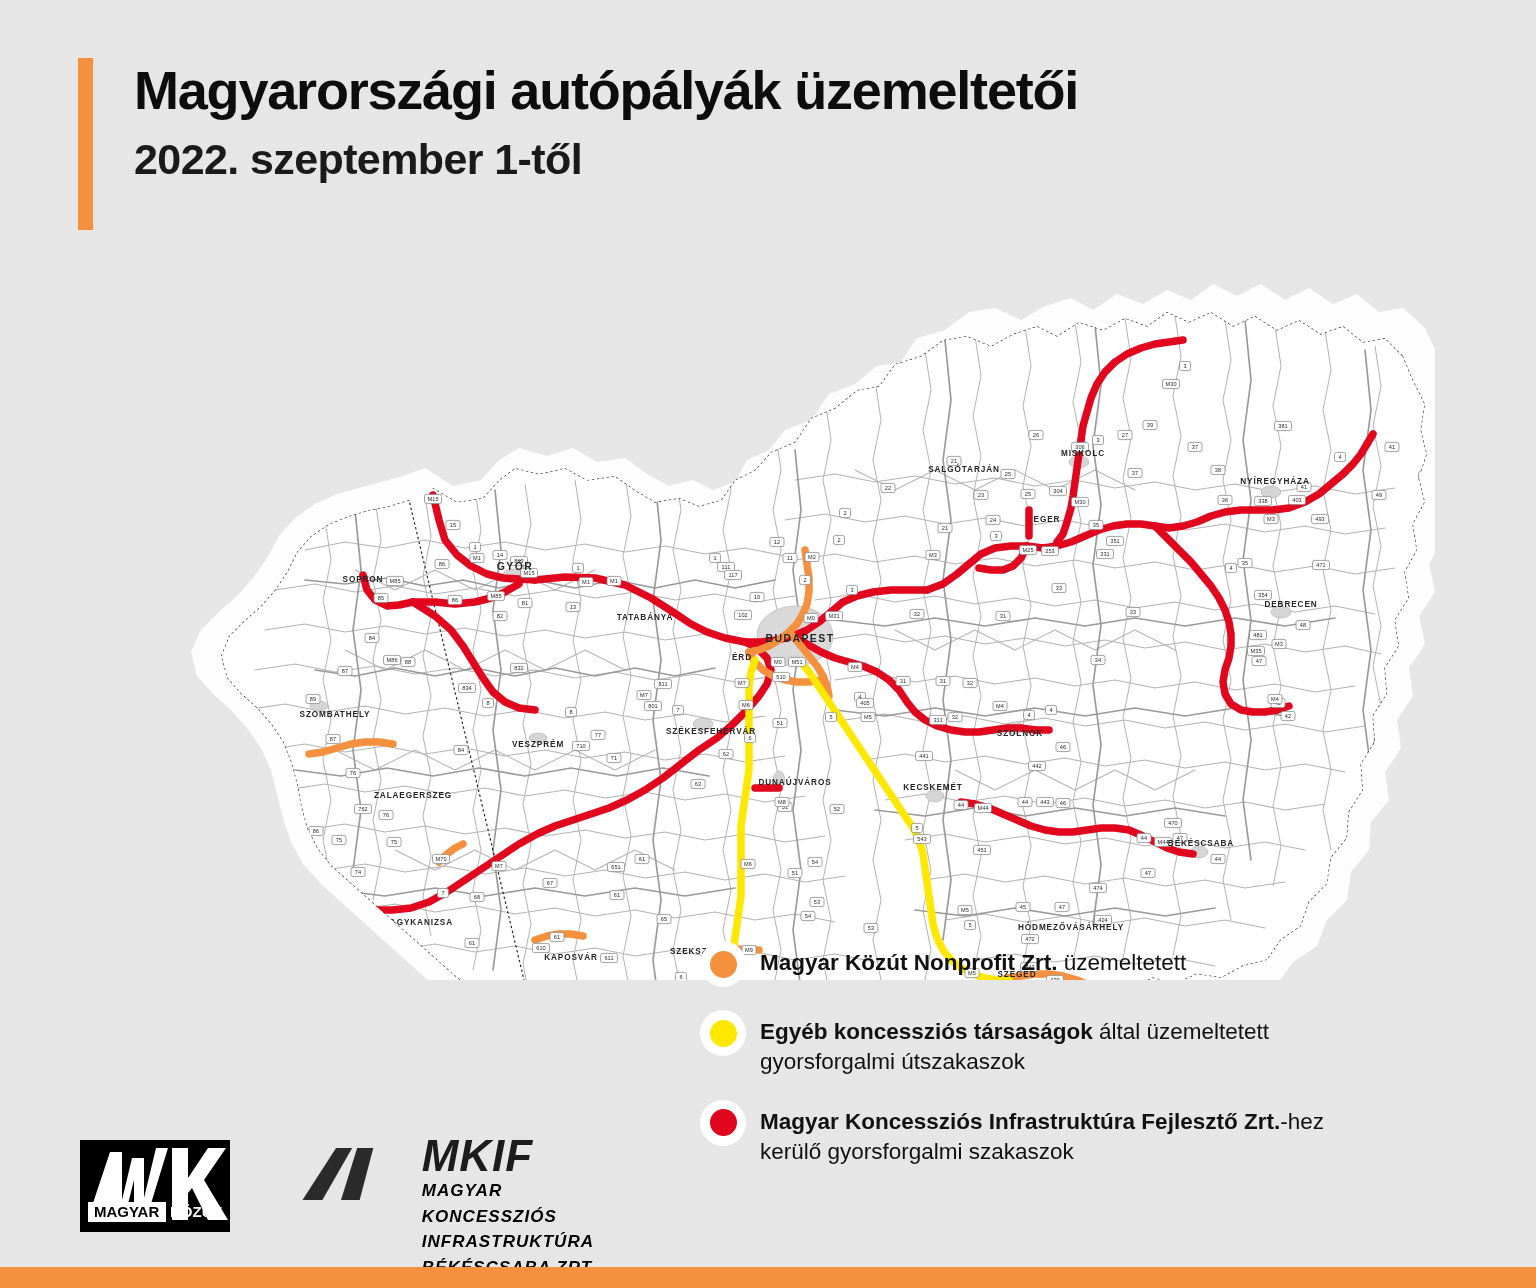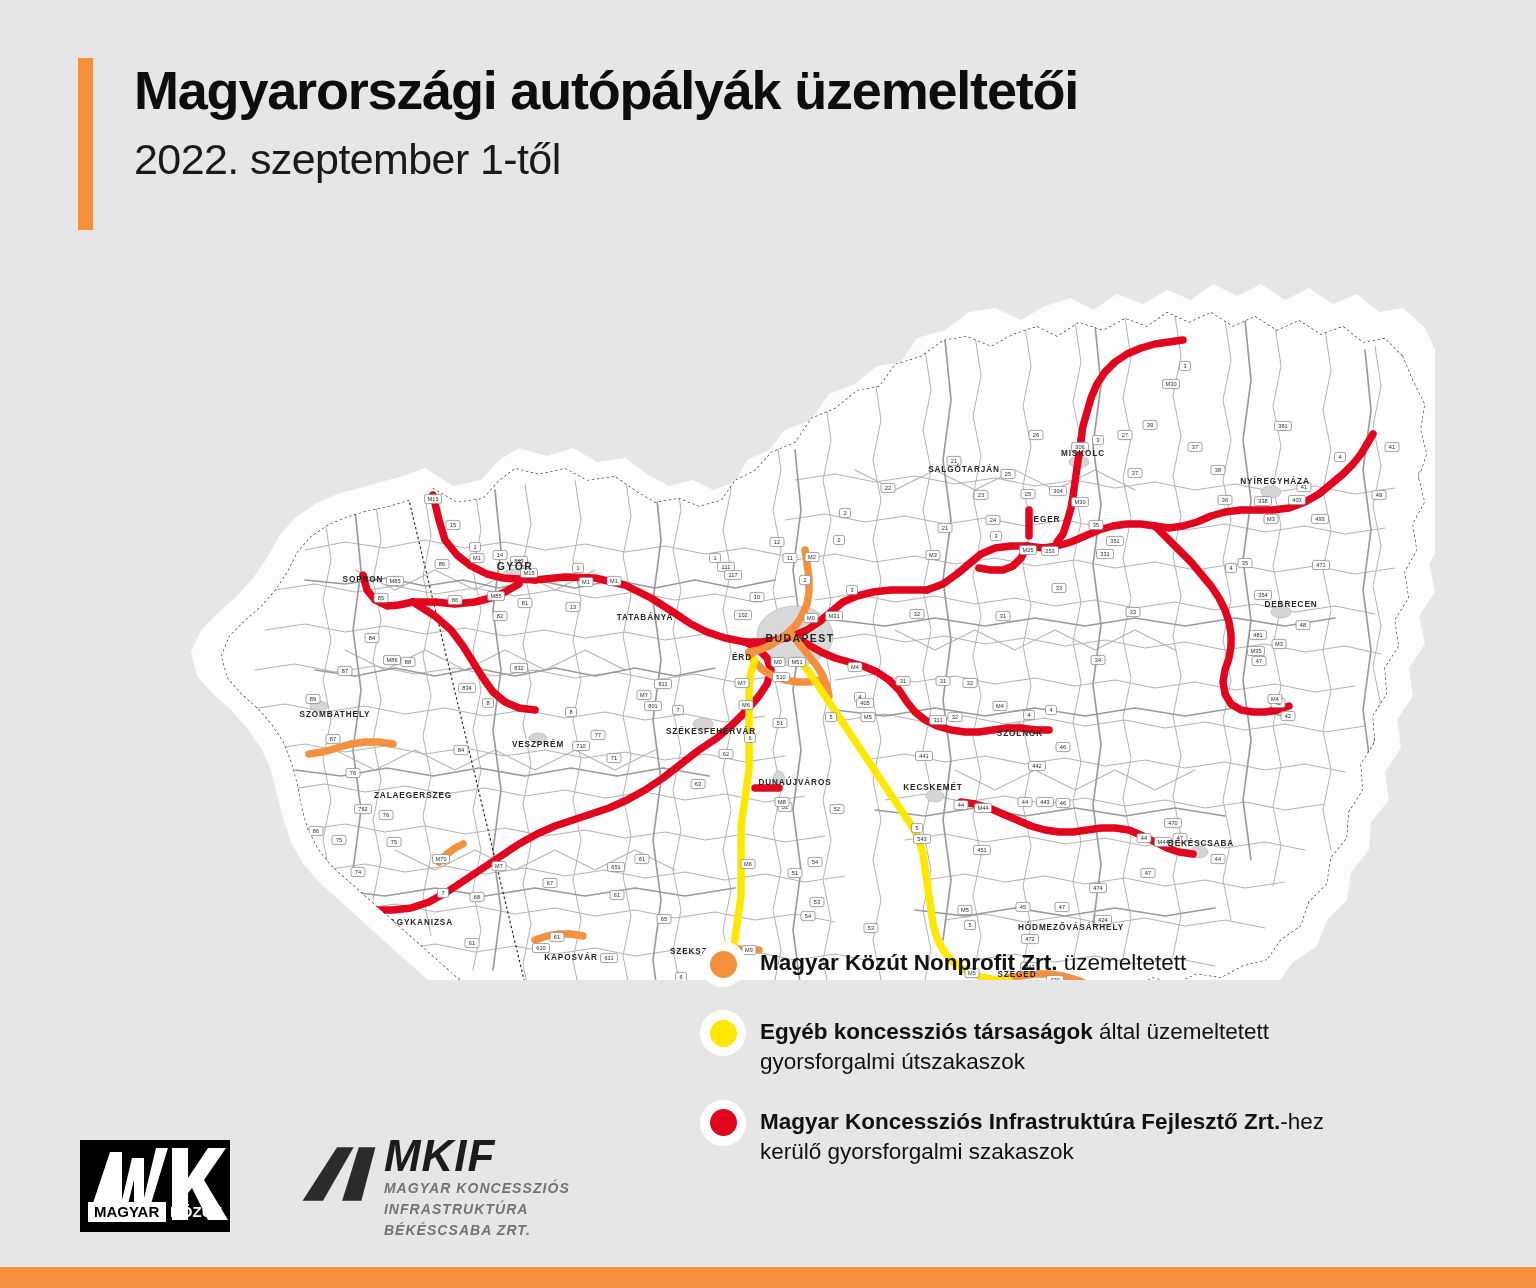--- a/index.html
+++ b/index.html
@@ -10,21 +10,21 @@
     overflow:hidden;position:relative;
   }
   .stage{position:absolute;inset:0;padding-left:23px;}
   #accent-bar{position:absolute;left:78px;top:58px;width:15px;height:172px;background:#F5913E;}
   #title-block{position:absolute;left:134px;top:62px;}
   #main-title{
     font-size:54px;font-weight:bold;color:#0d0d0d;letter-spacing:-1.2px;
     line-height:1.05;white-space:nowrap;font-family:"Liberation Sans",sans-serif;
   }
   #subtitle{
-    font-size:43px;font-weight:normal;color:#1a1a1a;letter-spacing:-0.6px;
+    font-size:43px;font-weight:bold;color:#1a1a1a;letter-spacing:-0.6px;
     margin-top:16px;white-space:nowrap;
   }
 
   
   #map-wrap{position:absolute;left:95px;top:150px;width:1340px;height:830px;}
   #map-svg{display:block;width:1340px;height:830px;}
 
   .country{fill:#ffffff;}
   .halo{fill:#fdfdfd;}
   .minor-road{fill:none;stroke:#b4b4b4;stroke-width:1.05;stroke-linecap:round;stroke-linejoin:round;}
@@ -63,21 +63,21 @@
   
   #logos{position:absolute;left:80px;top:1120px;height:110px;}
   #mk-logo{position:absolute;left:0px;top:20px;}
   #mkif-logo{position:absolute;left:220px;top:10px;}
   .mkif-name{
     font-family:"Liberation Sans",sans-serif;font-weight:bold;font-style:italic;
     font-size:44px;letter-spacing:1px;color:#1c1c1c;line-height:1;
   }
   .mkif-sub{
     font-family:"Liberation Sans",sans-serif;font-style:italic;font-weight:bold;
-    font-size:14px;letter-spacing:1.05px;color:#737373;line-height:1.5;
+    font-size:17px;letter-spacing:1.05px;color:#000000;line-height:1.5;
   }
 
   
   #bottom-bar{position:absolute;left:0;bottom:0;width:1536px;height:21px;background:#F5913E;}
 </style>
 </head>
 <body>
 
 <div class="stage">
 
@@ -1181,21 +1181,21 @@
       <svg width="150" height="92" viewBox="0 0 150 92">
         <rect x="0" y="0" width="150" height="92" fill="#000"></rect>
         <path d="M10 72 L30 12 L42 12 L42 60 L52 18 L64 18 L64 58 L76 8 L88 8 L66 80 L54 80 L54 40 L44 80 L32 80 Z" fill="#fff"></path>
         <path d="M92 8 L108 8 L108 38 L128 8 L146 8 L124 40 L148 80 L128 80 L112 48 L108 53 L108 80 L92 80 Z" fill="#fff"></path>
         <rect x="8" y="62" width="78" height="20" fill="#fff"></rect>
         <text x="14" y="77" font-family="Liberation Sans, sans-serif" font-size="15" font-weight="bold" fill="#000">MAGYAR</text>
         <text x="90" y="77" font-family="Liberation Sans, sans-serif" font-size="15" font-weight="bold" fill="#fff">KÖZÚT</text>
       </svg>
     </div>
     <div id="mkif-logo">
-      <div style="display:flex;align-items:flex-start;">
+      <div style="display:flex;align-items:flex-start;gap:40px;">
         <svg width="125" height="88" viewBox="0 0 125 88">
           <path d="M58 2 L84 2 L36 86 L4 86 Z" fill="#2b2b2b"></path>
           <path d="M92 2 L118 2 L96 86 L66 86 Z" fill="#2b2b2b"></path>
         </svg>
         <div style="margin-left:4px;margin-top:4px;">
           <div class="mkif-name">MKIF</div>
           <div class="mkif-sub">MAGYAR KONCESSZIÓS</div>
           <div class="mkif-sub">INFRASTRUKTÚRA BÉKÉSCSABA ZRT.</div>
         </div>
       </div>

